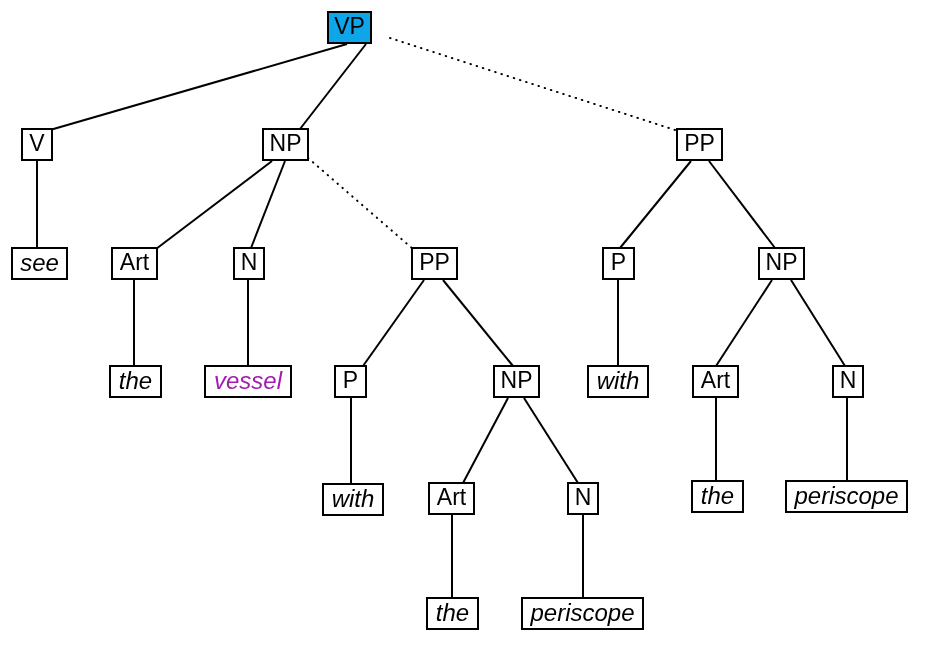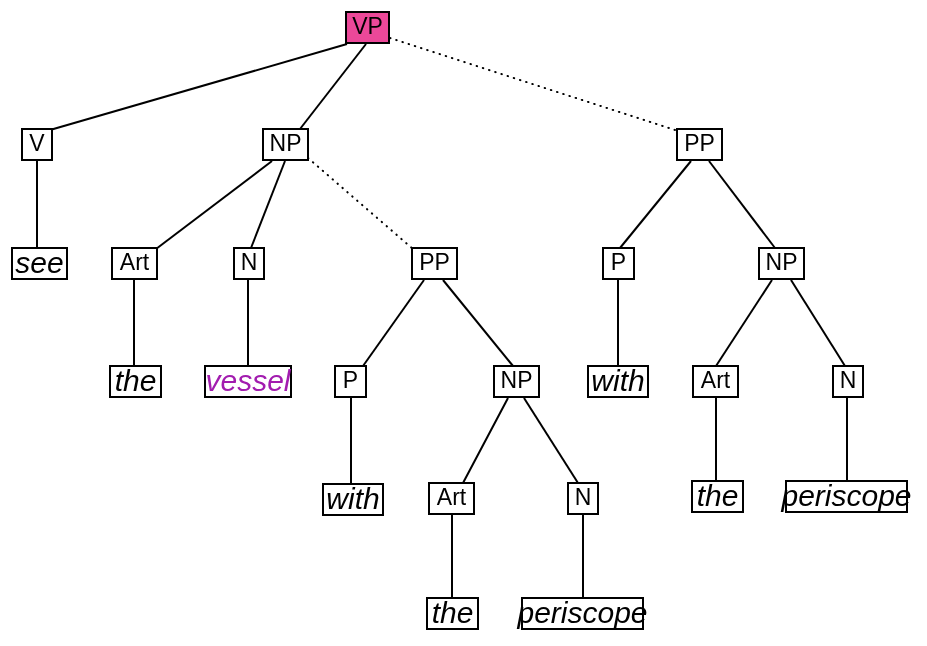--- a/index.html
+++ b/index.html
@@ -35,21 +35,21 @@
     line-height: 1;
     white-space: nowrap;
     color: #000000;
   }
   .node.cat {
     font-size: 23px;
     font-style: normal;
     letter-spacing: 0px;
   }
   .node.word {
-    font-size: 30px;
+    font-size: 24px;
     font-style: italic;
   }
   .node .label {
     display: block;
     transform: translateY(-1px);
   }
 </style>
 </head>
 <body>
 
@@ -73,21 +73,21 @@
       <line x1="583" y1="515" x2="583" y2="597" stroke="#000000" stroke-width="2"></line>
       <line x1="691" y1="161" x2="620" y2="248" stroke="#000000" stroke-width="2"></line>
       <line x1="709" y1="161" x2="775" y2="248" stroke="#000000" stroke-width="2"></line>
       <line x1="618" y1="280" x2="618" y2="365" stroke="#000000" stroke-width="2"></line>
       <line x1="772" y1="280" x2="716" y2="366" stroke="#000000" stroke-width="2"></line>
       <line x1="791" y1="280" x2="845" y2="366" stroke="#000000" stroke-width="2"></line>
       <line x1="716" y1="398" x2="716" y2="480" stroke="#000000" stroke-width="2"></line>
       <line x1="847" y1="398" x2="847" y2="480" stroke="#000000" stroke-width="2"></line>
     </svg>
   <div id="node-layer">
-      <div class="node cat" style="left: 345px; top: 11px; width: 45px; height: 33px; border-color: rgb(0, 0, 0); background: #ec4899; color: rgb(0, 0, 0);">
+      <div class="node cat" style="left: 327px; top: 11px; width: 45px; height: 33px; border-color: rgb(0, 0, 0); background: #0ea5e9; color: rgb(0, 0, 0);">
         <span class="label">VP</span>
       </div>
       <div class="node cat" style="left: 21px; top: 128px; width: 32px; height: 33px; border-color: rgb(0, 0, 0); background: rgb(255, 255, 255); color: rgb(0, 0, 0);">
         <span class="label">V</span>
       </div>
       <div class="node word" style="left: 11px; top: 247px; width: 57px; height: 33px; border-color: rgb(0, 0, 0); background: rgb(255, 255, 255); color: rgb(0, 0, 0);">
         <span class="label">see</span>
       </div>
       <div class="node cat" style="left: 262px; top: 128px; width: 47px; height: 33px; border-color: rgb(0, 0, 0); background: rgb(255, 255, 255); color: rgb(0, 0, 0);">
         <span class="label">NP</span>

